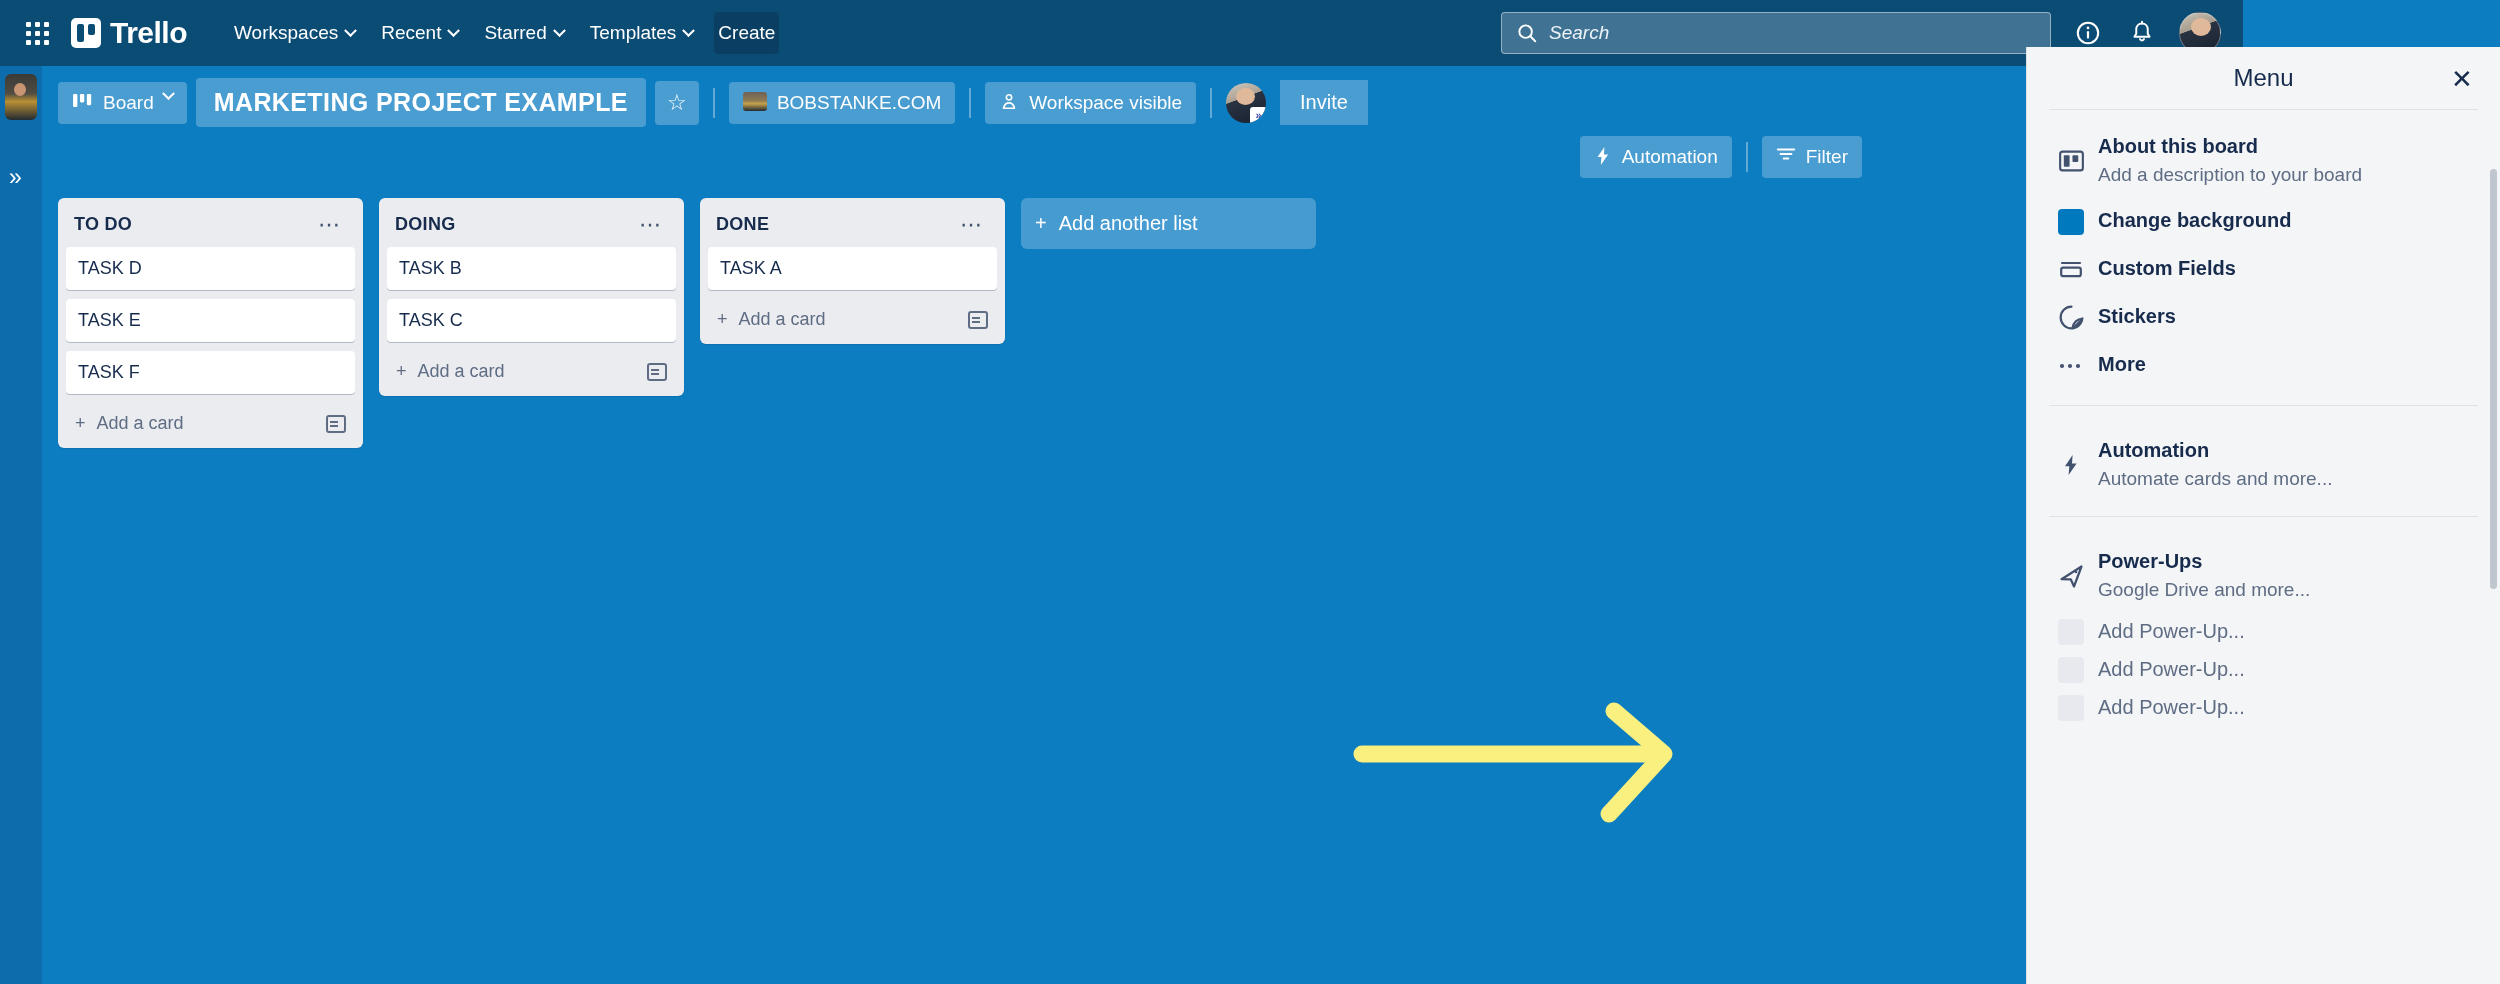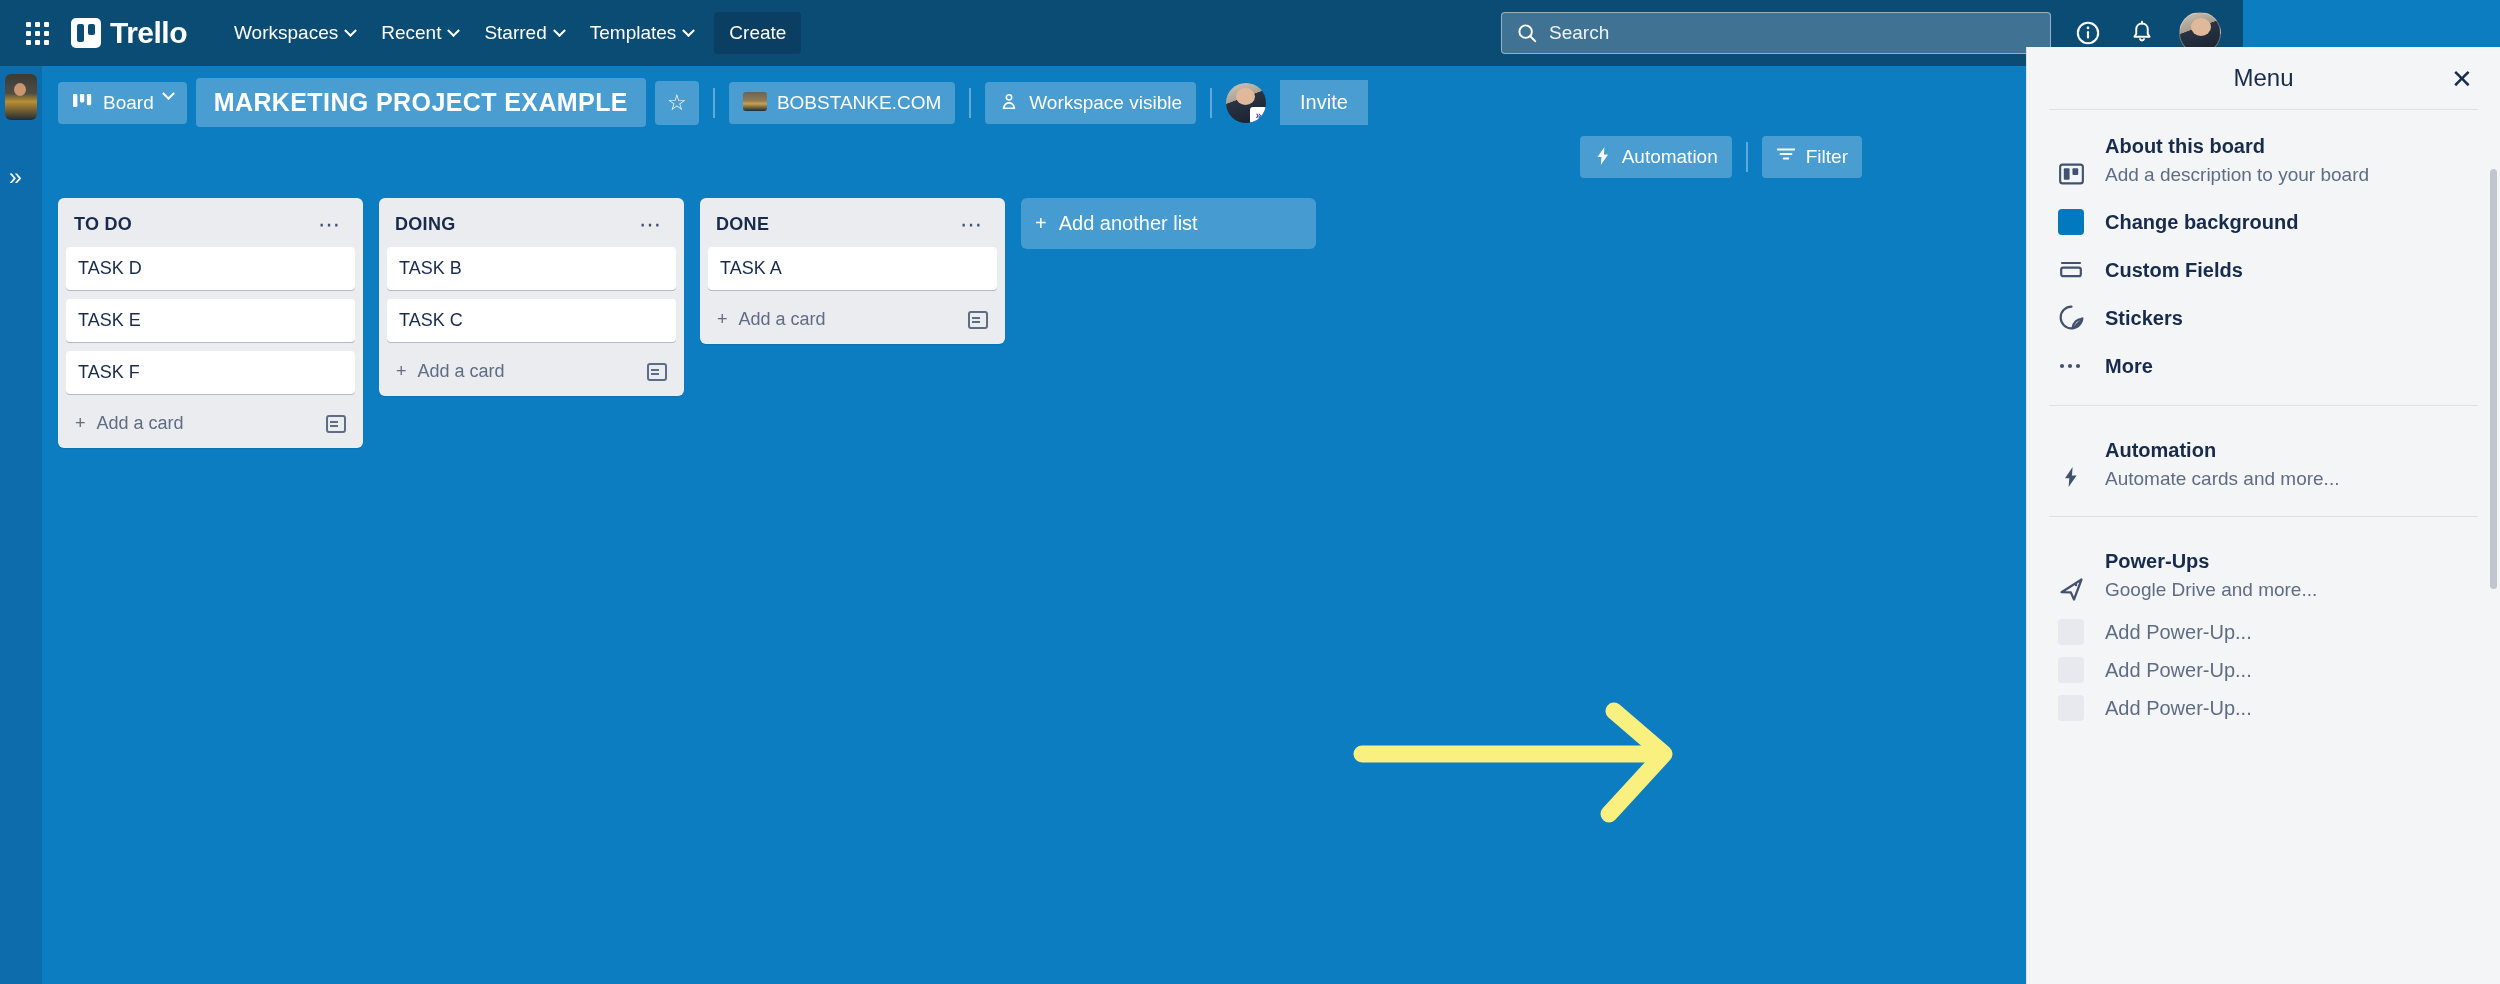--- a/index.html
+++ b/index.html
@@ -30,25 +30,25 @@
 
   .nav-item {
     display: flex; align-items: center; gap: 8px;
     color: #fff; font-size: 19px;
     padding: 8px 13px; border-radius: 4px;
     cursor: pointer; white-space: nowrap;
   }
   .chev { display:inline-block; width: 9px; height: 9px; border-right: 2.4px solid #fff; border-bottom: 2.4px solid #fff; transform: rotate(45deg) translate(-2px,-2px); }
   .create-btn {
     background: #0a3f63; color: #fff; font-size: 19px;
-    padding: 10px 15px; border-radius: 4px; cursor: pointer; margin-left: 8px;
+    padding: 10px 4px; border-radius: 4px; cursor: pointer; margin-left: 8px;
     white-space: nowrap;
   }
 
-  .topnav-right { margin-left: auto; display: flex; align-items: center; gap: 20px; }
+  .topnav-right { margin-left: auto; display: flex; align-items: center; gap: 20px; font-style: italic; }
   .search-box {
     width: 550px; height: 42px;
     background: rgba(255,255,255,.22);
     border: 1.5px solid rgba(255,255,255,.45);
     border-radius: 4px;
     display: flex; align-items: center; gap: 11px;
     padding: 0 14px; cursor: text;
   }
   .search-box .ph { color: #eef3f7; font-size: 19px; }
   .icon-btn { width: 34px; height: 34px; display:flex; align-items:center; justify-content:center; cursor:pointer; border-radius: 50%; }
@@ -169,21 +169,21 @@
   .menu-header { position: relative; height: 62px; display:flex; align-items:center; justify-content:center; }
   .menu-title { font-size: 24px; color:#172b4d; }
   .menu-close {
     position:absolute; right: 22px; top: 16px;
     width:32px; height:32px; display:flex; align-items:center; justify-content:center;
     color:#172b4d; font-size: 26px; cursor:pointer; border-radius:4px; line-height:1;
   }
   .menu-divider { height:1px; background:#dfe1e6; margin: 0 22px; }
   .menu-body { padding: 14px 22px 0 22px; }
   .menu-row {
-    display:flex; align-items:flex-end; gap: 20px;
+    display:flex; align-items:center; gap: 13px;
     padding: 9px 8px; border-radius: 4px; cursor:pointer;
   }
   .menu-ico { width:28px; min-width:28px; height:28px; display:flex; align-items:center; justify-content:center; color:#42526e; margin-top:2px; }
   .menu-label { font-size: 20px; color:#172b4d; font-weight: bold; line-height: 1.35; }
   .menu-sub { font-size: 19px; color:#5e6c84; margin-top: 3px; line-height:1.3; }
   .menu-label.plain { font-weight: normal; color: #5e6c84; }
   .swatch-blue { width: 26px; height: 26px; border-radius: 4px; background: #0079bf; }
   .swatch-empty { width: 26px; height: 26px; border-radius: 4px; background: #e7e9ee; }
   .menu-sep { height:1px; background:#dfe1e6; margin: 16px 22px; }
   .menu-scrollbar { position:absolute; right: 3px; top: 122px; width: 7px; height: 420px; background: rgba(9,30,66,.22); border-radius: 4px; cursor: pointer; }

